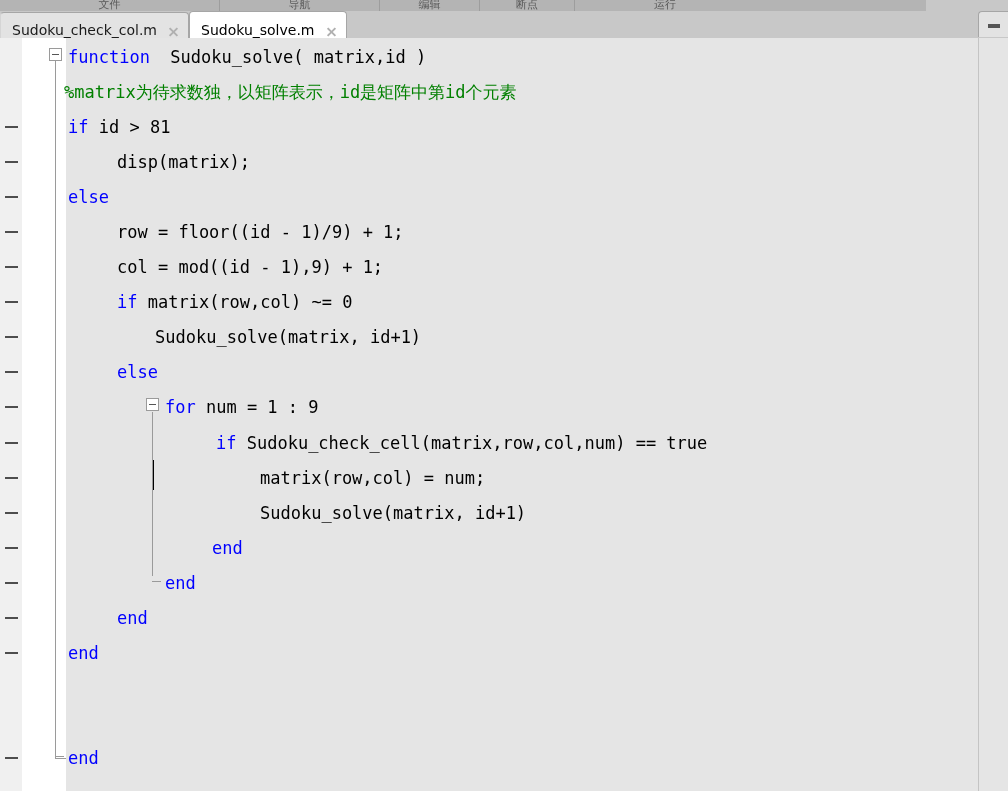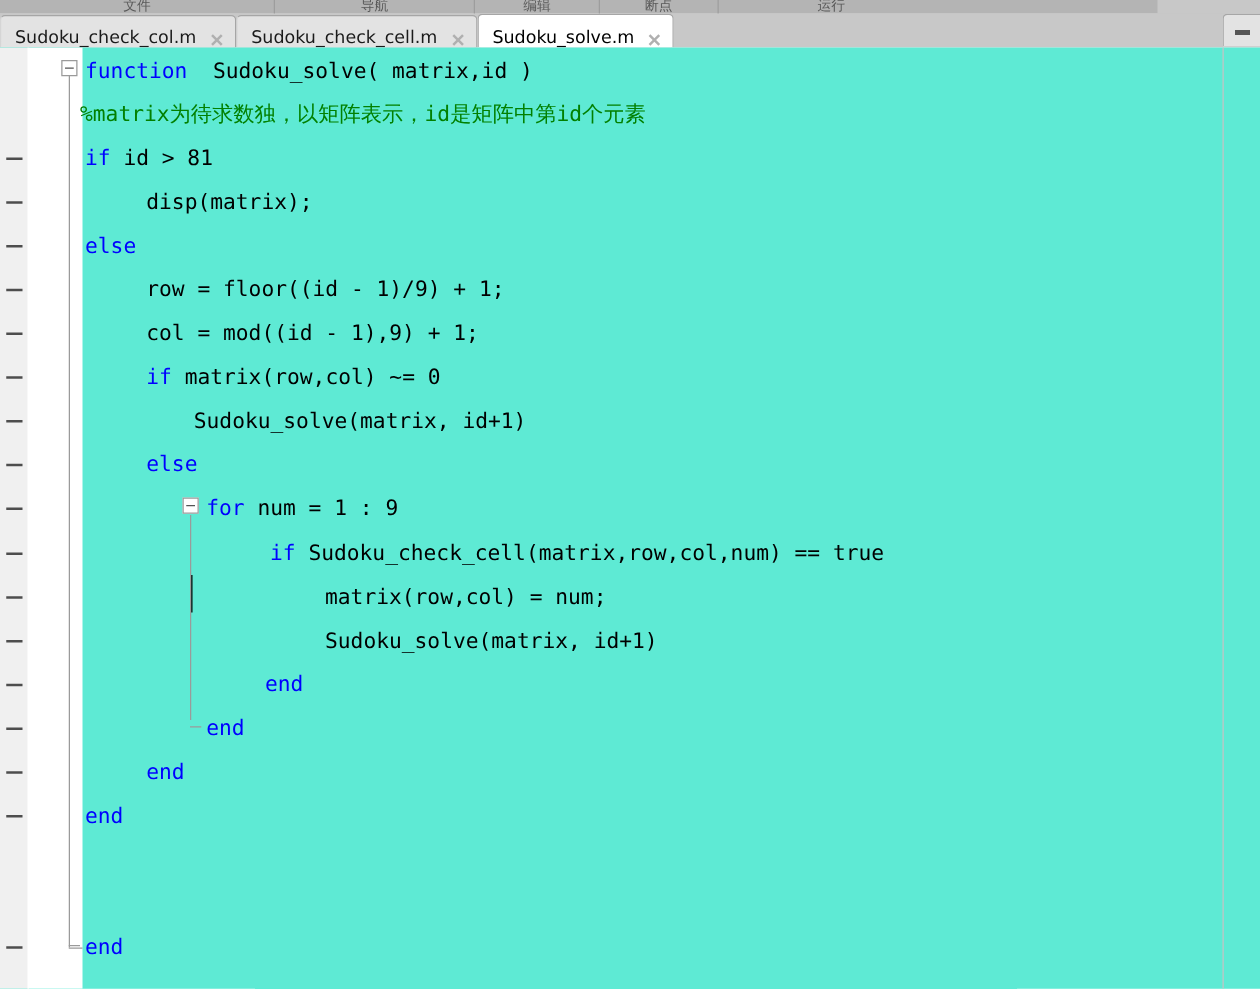--- a/index.html
+++ b/index.html
@@ -124,21 +124,21 @@
     width: 12px; height: 4px;
     background: #555555;
   }
 
   
   #editor {
     position: absolute;
     left: 0; top: 38px;
     width: 1008px;
     height: 753px;
-    background: #5eead4;
+    background: #e5e5e5;
     overflow: hidden;
   }
 
   
   #bp-gutter {
     position: absolute;
     left: 0; top: 0;
     width: 22px;
     height: 753px;
     background: #f0f0f0;
@@ -235,24 +235,20 @@
       <div class="ribbon-tab" style="width: 100px;"><span>编辑</span></div>
       <div class="ribbon-tab" style="width: 95px;"><span>断点</span></div>
       <div class="ribbon-tab" style="width: 180px;"><span>运行</span></div>
     </div>
 </div>
 <div id="ribbon-right-fill"></div>
 
 <div id="tabbar">
     <div class="doc-tab">
       <span class="tab-label">Sudoku_check_col.m</span>
-      <span class="tab-close"></span>
-    </div>
-    <div class="doc-tab">
-      <span class="tab-label">Sudoku_check_cell.m</span>
       <span class="tab-close"></span>
     </div>
     <div class="doc-tab active">
       <span class="tab-label">Sudoku_solve.m</span>
       <span class="tab-close"></span>
     </div>
   </div>
 <div id="tab-overflow">
   <span class="ov-mark"></span>
 </div>

